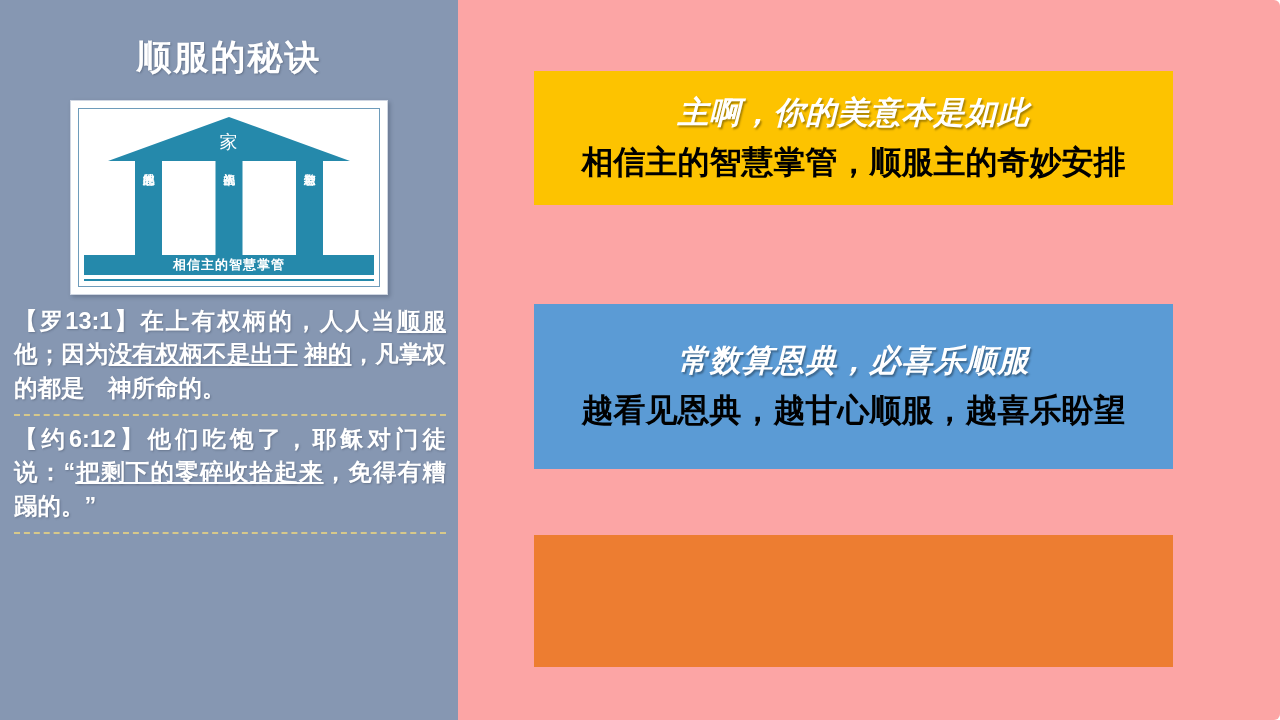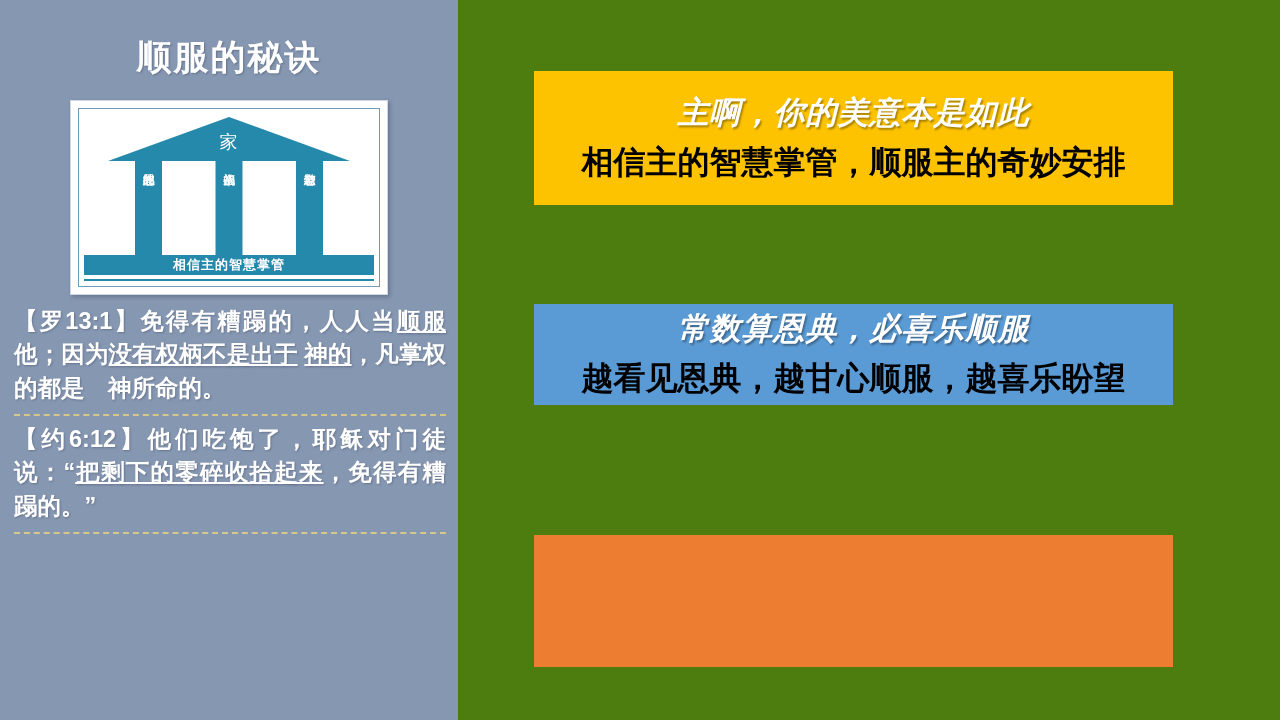--- a/index.html
+++ b/index.html
@@ -10,21 +10,22 @@
     width: 1280px;
     height: 720px;
     overflow: hidden;
     background: #ffffff;
     font-family: "Liberation Sans", "DejaVu Sans", sans-serif;
   }
   .slide {
     position: relative;
     width: 1280px;
     height: 720px;
-    background: #4d7c0f;
+    background: #fca5a5;
+    border-radius: 6px;
   }
 
   
   .sidebar {
     position: absolute;
     left: 0;
     top: 0;
     width: 458px;
     height: 720px;
     background: #8697b2;
@@ -190,21 +191,21 @@
     letter-spacing: 0px;
     margin-top: 7px;
   }
   #panel-yellow {
     top: 71px;
     height: 134px;
     background: #fdc300;
   }
   #panel-blue {
     top: 304px;
-    height: 101px;
+    height: 165px;
     background: #5b9bd5;
   }
   #panel-orange {
     top: 535px;
     height: 132px;
     background: #ed7d31;
   }
 </style>
 </head>
 <body>
@@ -231,21 +232,21 @@
         </div>
 
         <div class="base" style="background: rgb(37, 137, 171);">
           <span class="base-text">相信主的智慧掌管</span>
         </div>
         <div class="base-rule" style="background: rgb(37, 137, 171);"></div>
       </div>
     </div>
 
     <div class="passages">
-      <div class="passage"><span>【罗13:1】免得有糟蹋的，人人当</span><u>顺服</u><span>他；因为</span><u>没有权柄不是出于</u><span> </span><u>神的</u><span>，凡掌权的都是　神所命的。</span></div>
+      <div class="passage"><span>【罗13:1】在上有权柄的，人人当</span><u>顺服</u><span>他；因为</span><u>没有权柄不是出于</u><span> </span><u>神的</u><span>，凡掌权的都是　神所命的。</span></div>
       <div class="divider" style="border-top-color: rgb(215, 200, 138);"></div>
       <div class="passage"><span>【约6:12】他们吃饱了，耶稣对门徒说：“</span><u>把剩下的零碎收拾起来</u><span>，免得有糟蹋的。”</span></div>
       <div class="divider" style="border-top-color: rgb(215, 200, 138);"></div>
     </div>
   </div>
 
   <div class="panel" id="panel-yellow" style="background: rgb(253, 195, 0);">
     <div class="panel-line1">主啊，你的美意本是如此</div>
     <div class="panel-line2">相信主的智慧掌管，顺服主的奇妙安排</div>
   </div>

